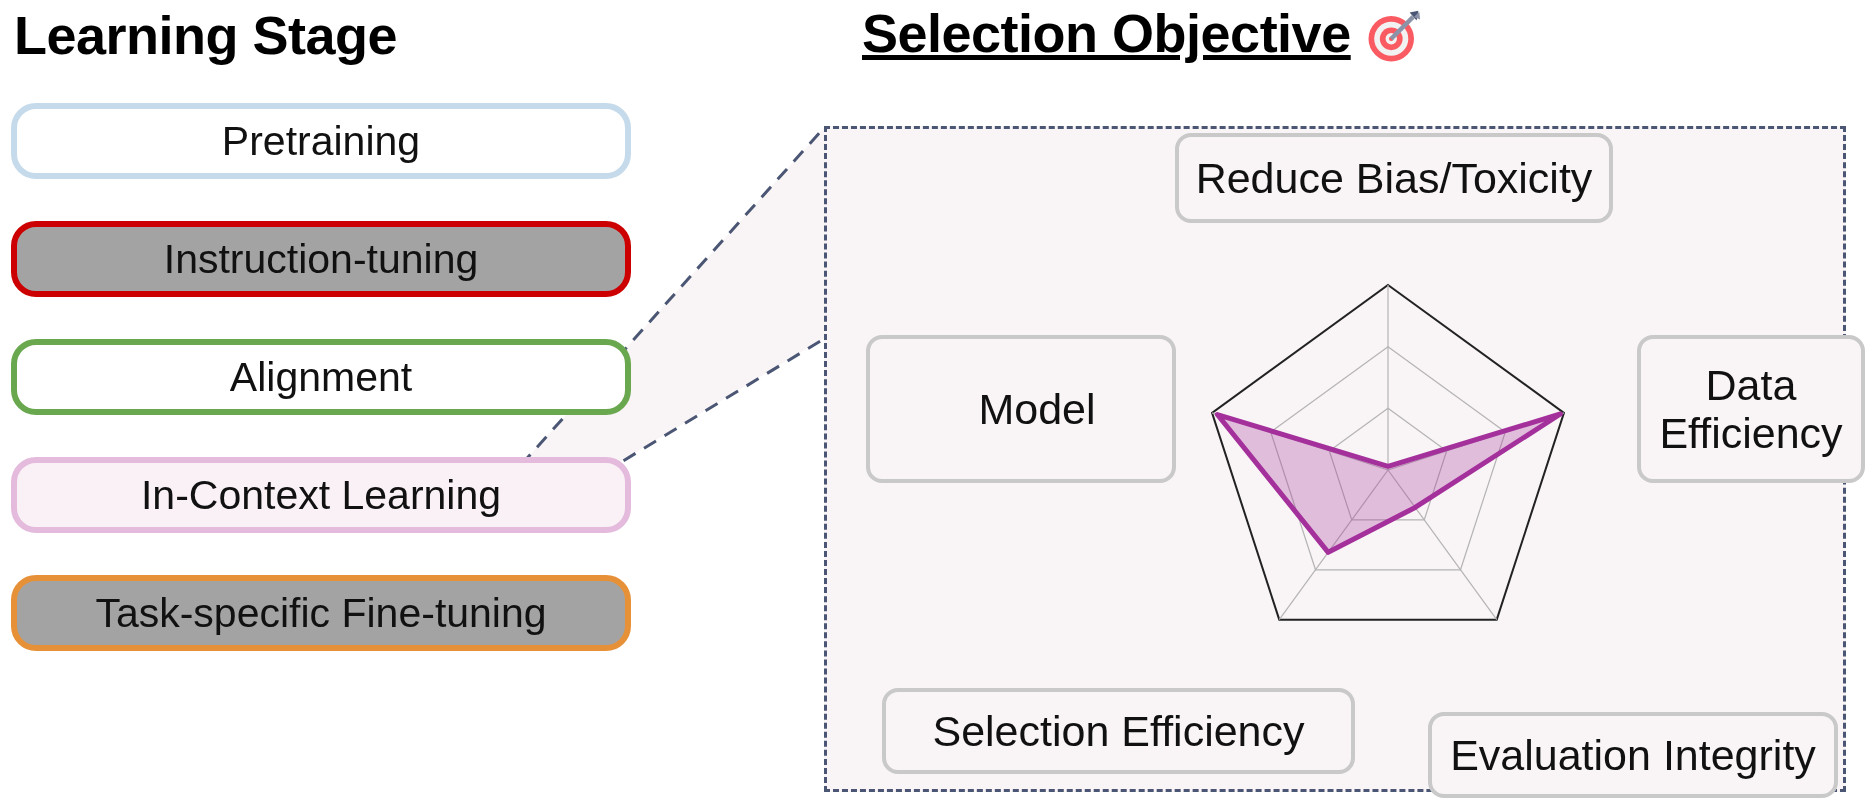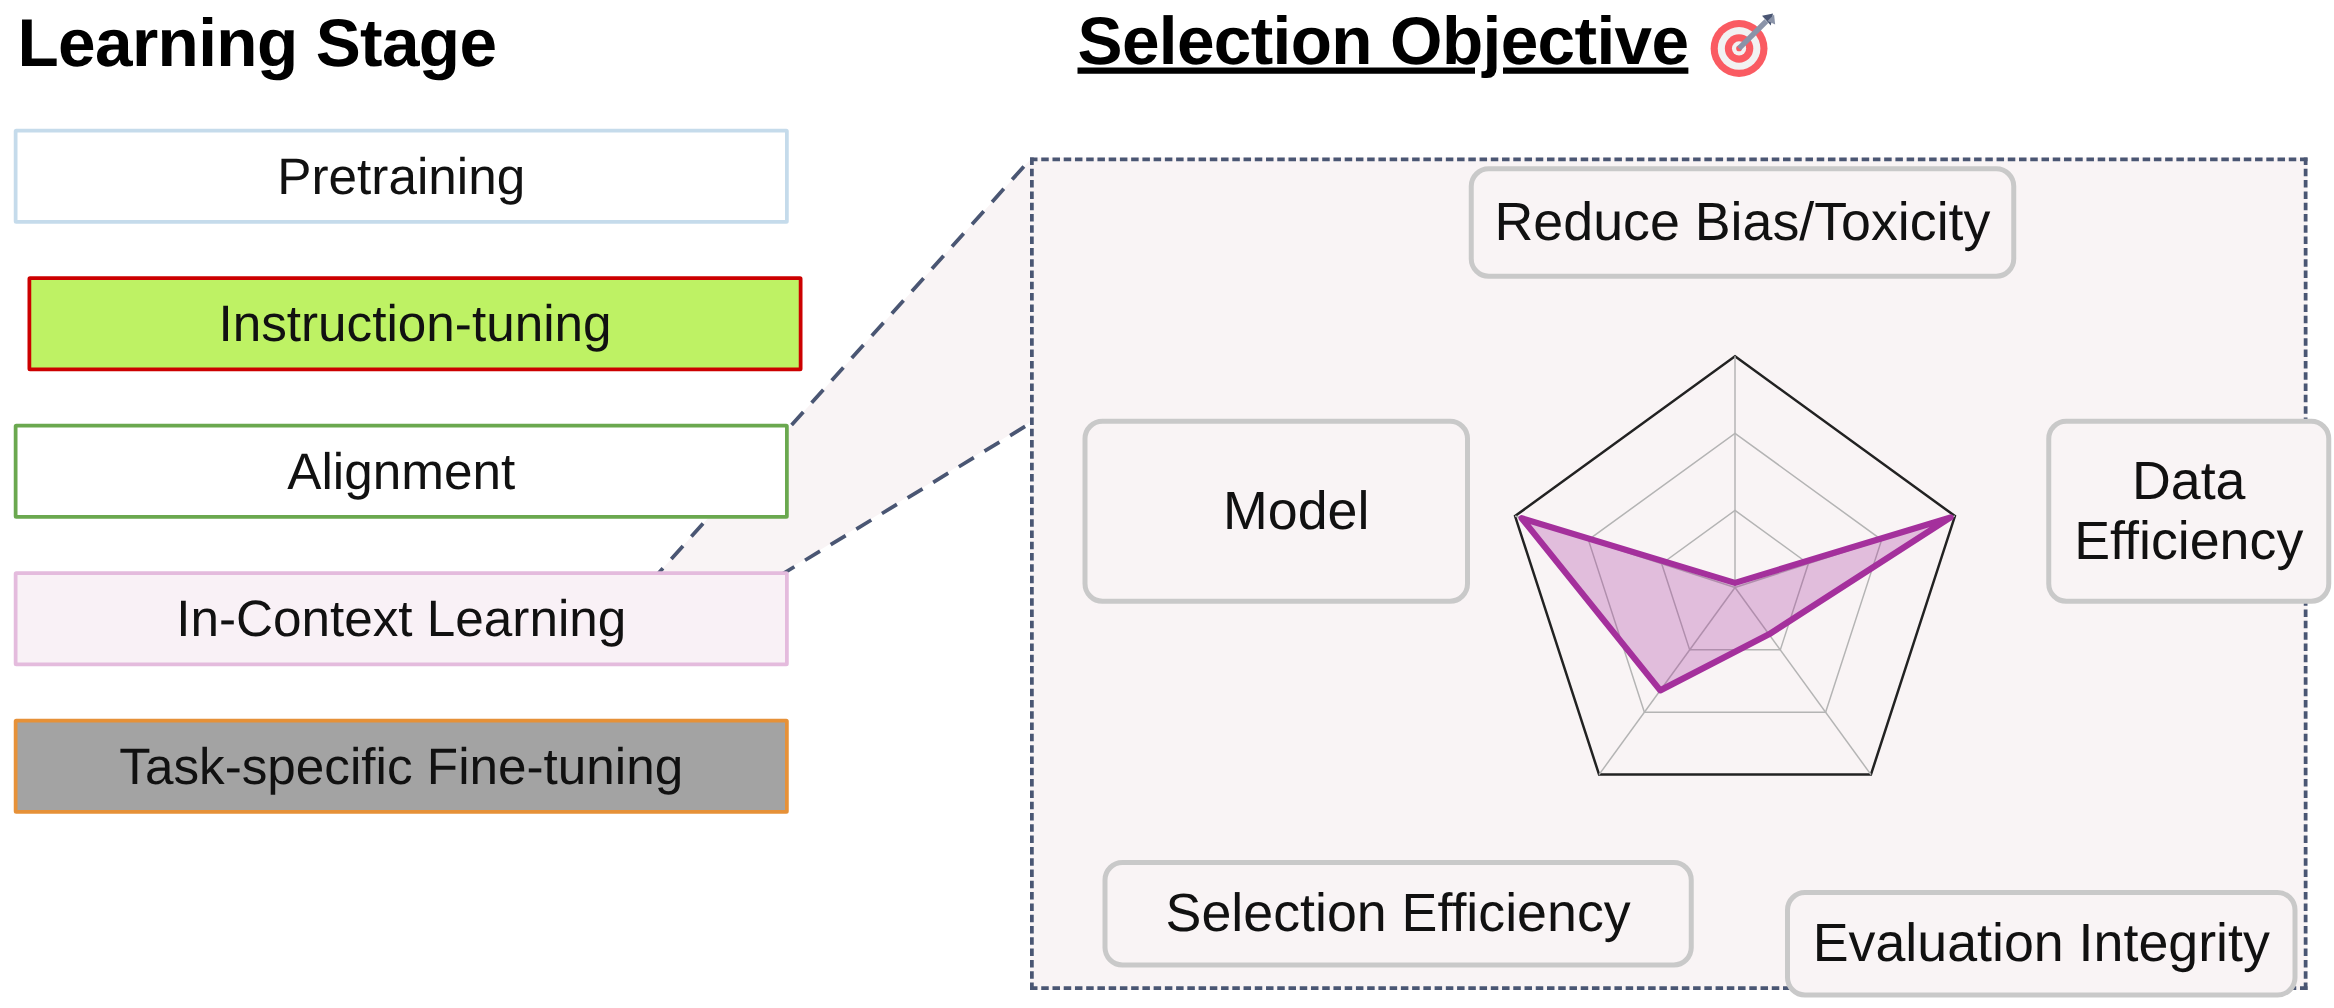--- a/index.html
+++ b/index.html
@@ -36,22 +36,22 @@
     color: #000000;
     letter-spacing: -0.5px;
     white-space: nowrap;
   }
   .stage-box {
     position: absolute;
     left: 11px;
     width: 620px;
     height: 76px;
     box-sizing: border-box;
-    border-radius: 2px;
-    border: 3px solid #d946ef;
+    border-radius: 25px;
+    border: 6px solid #d946ef;
     background: #ffffff;
     display: flex;
     align-items: center;
     justify-content: center;
   }
   .stage-label {
     font-size: 41px;
     color: #111111;
     line-height: 1;
     white-space: nowrap;
@@ -141,21 +141,21 @@
     <line x1="521" y1="465" x2="822" y2="130" stroke="#4a5673" stroke-width="3" stroke-dasharray="14 10"></line>
     <line x1="521" y1="523" x2="822" y2="340" stroke="#4a5673" stroke-width="3" stroke-dasharray="14 10"></line>
   </svg>
 
   <div id="left-panel">
     <div id="left-title">Learning Stage</div>
 
     <div class="stage-box" style="top: 103px; border-color: rgb(197, 219, 235); background: rgb(255, 255, 255);">
       <span class="stage-label">Pretraining</span>
     </div>
-    <div class="stage-box" style="top: 221px; border-color: rgb(204, 0, 0); background: #bef264; margin-left: 11px;">
+    <div class="stage-box" style="top: 221px; border-color: rgb(204, 0, 0); background: #a3a3a3;">
       <span class="stage-label">Instruction-tuning</span>
     </div>
     <div class="stage-box" style="top: 339px; border-color: rgb(106, 168, 79); background: rgb(255, 255, 255); text-align: center;">
       <span class="stage-label">Alignment</span>
     </div>
     <div class="stage-box" style="top: 457px; border-color: rgb(228, 187, 221); background: rgb(249, 241, 246);">
       <span class="stage-label">In-Context Learning</span>
     </div>
     <div class="stage-box" style="top: 575px; border-color: rgb(230, 145, 56); background: #a3a3a3;">
       <span class="stage-label">Task-specific Fine-tuning</span>

